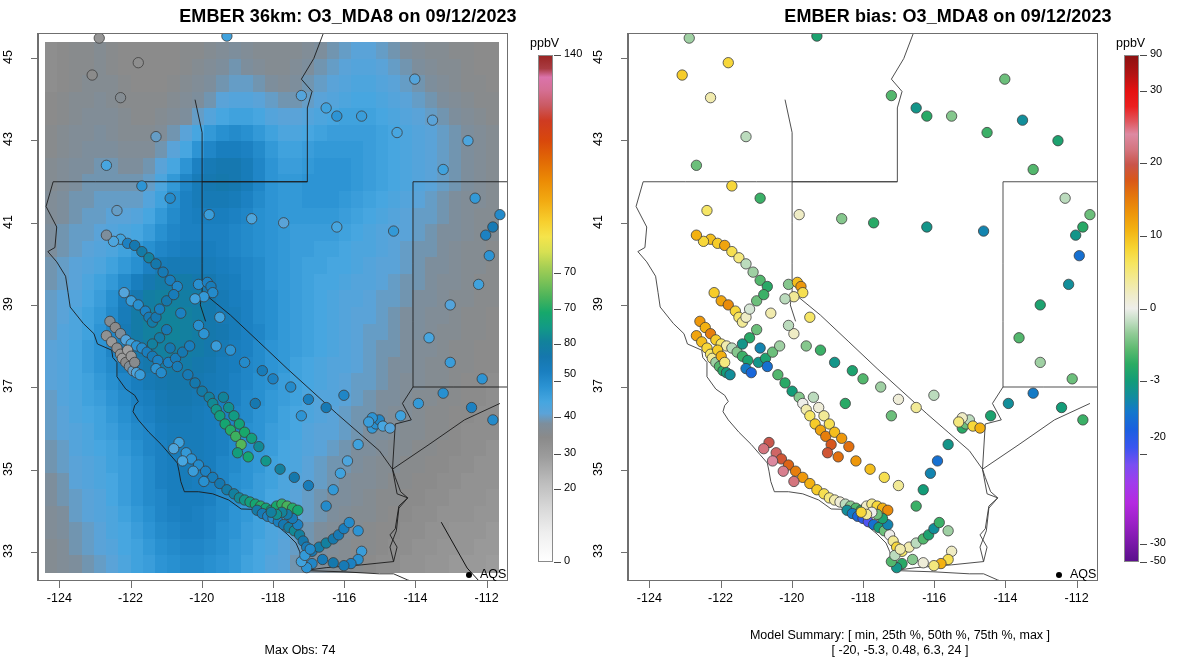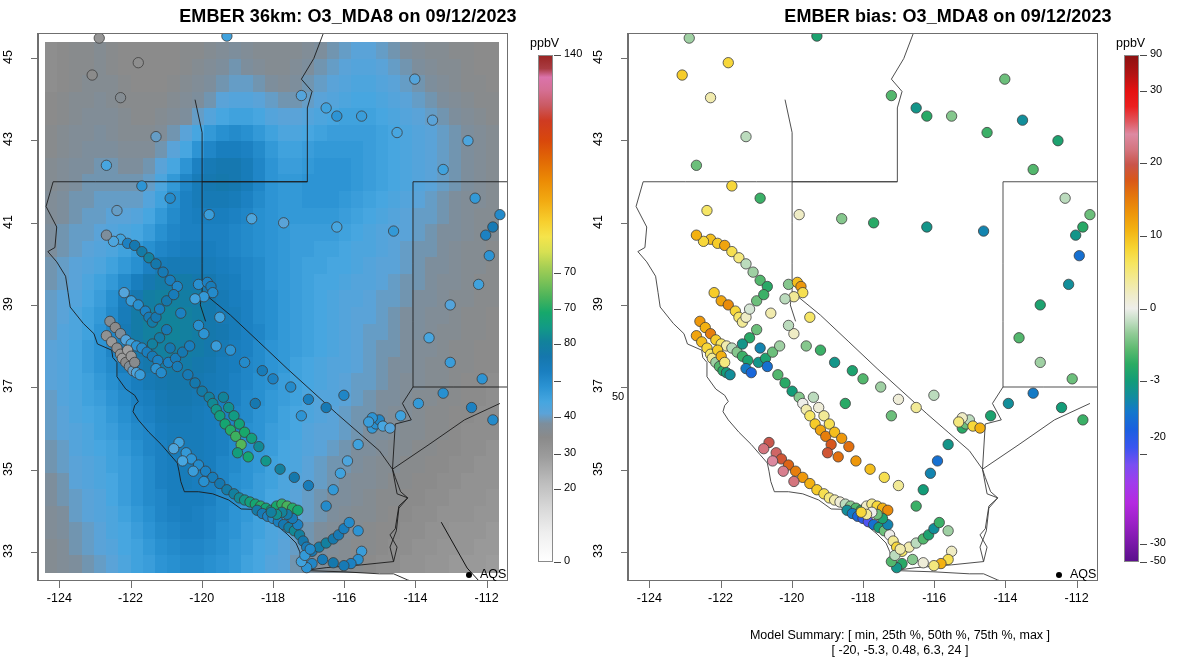--- a/index.html
+++ b/index.html
@@ -1474,33 +1474,34 @@
             <circle cx="270.6" cy="453.2" r="5.2" fill="rgb(24,124,185)" class="stn"></circle>
           </g>
           <g>
             <line x1="404" y1="490" x2="430" y2="536" stroke="#111" stroke-width="1"></line>
             <line x1="430" y1="536" x2="452" y2="560" stroke="#111" stroke-width="1"></line>
           </g>
         </svg>
     </div>
     <div class="aqs-key" id="aqs-left" style="left:480px;top:567px;">AQS</div>
     <div class="aqs-dot" id="aqsdot-left" style="left:466px;top:572px;"></div>
+    <div class="caption cap2">Max Obs: 74</div>
     <div class="cbar-wrap" id="cbwrap-left" style="left: 0px; top: 0px; width: 600px; height: 672px;">
       <div class="cbar-unit" id="cbunit-left" style="left: 530px; top: 36px;">ppbV</div>
       <div class="cbar" id="cb-left" style="left: 538px; top: 55px; height: 507px; background: linear-gradient(rgb(154, 37, 35) 0%, rgb(169, 59, 66) 2.5%, rgb(219, 115, 171) 4.2%, rgb(213, 111, 147) 6.8%, rgb(202, 90, 99) 9.8%, rgb(207, 59, 34) 12.8%, rgb(217, 72, 11) 16.8%, rgb(226, 106, 5) 20.8%, rgb(236, 140, 5) 24.8%, rgb(242, 171, 18) 28.8%, rgb(247, 207, 46) 32.8%, rgb(245, 228, 75) 35.8%, rgb(215, 224, 82) 38.8%, rgb(166, 207, 84) 41.8%, rgb(121, 193, 87) 44.8%, rgb(73, 179, 91) 47.8%, rgb(22, 168, 107) 50.8%, rgb(18, 154, 134) 53.8%, rgb(18, 130, 155) 56.5%, rgb(21, 119, 173) 59.5%, rgb(26, 127, 192) 62.5%, rgb(43, 147, 211) 65.5%, rgb(70, 166, 224) 68.5%, rgb(91, 163, 216) 70.8%, rgb(125, 142, 156) 72.8%, rgb(138, 138, 138) 75.5%, rgb(157, 157, 157) 79.5%, rgb(189, 189, 189) 84.5%, rgb(216, 216, 216) 89.5%, rgb(239, 239, 239) 94.5%, rgb(255, 255, 255) 100%);"></div>
     <div class="cbtick" style="left: 554px; top: 562px;"></div>
         <div class="cblab" style="left: 564px; top: 554px;">0</div>
         <div class="cbtick" style="left: 554px; top: 489.499px;"></div>
         <div class="cblab" style="left: 564px; top: 481.499px;">20</div>
         <div class="cbtick" style="left: 554px; top: 453.502px;"></div>
         <div class="cblab" style="left: 564px; top: 445.502px;">30</div>
         <div class="cbtick" style="left: 554px; top: 416.998px;"></div>
         <div class="cblab" style="left: 564px; top: 408.998px;">40</div>
         <div class="cbtick" style="left: 554px; top: 381.001px;"></div>
-        <div class="cblab" style="left: 564px; top: 390px; margin-left: 48px;">50</div>
+        <div class="cblab" style="left: 564px; top: 367px;">50</div>
         <div class="cbtick" style="left: 554px; top: 344.497px;"></div>
         <div class="cblab" style="left: 564px; top: 336.497px;">80</div>
         <div class="cbtick" style="left: 554px; top: 308.5px;"></div>
         <div class="cblab" style="left: 564px; top: 300.5px;">70</div>
         <div class="cbtick" style="left: 554px; top: 272.503px;"></div>
         <div class="cblab" style="left: 564px; top: 264.503px;">70</div>
         <div class="cbtick" style="left: 554px; top: 55px;"></div>
         <div class="cblab" style="left: 564px; top: 47px;">140</div>
       </div>
   <div class="tick" style="left: 59.3636px; top: 581px; width: 1px; height: 7px;"></div>

